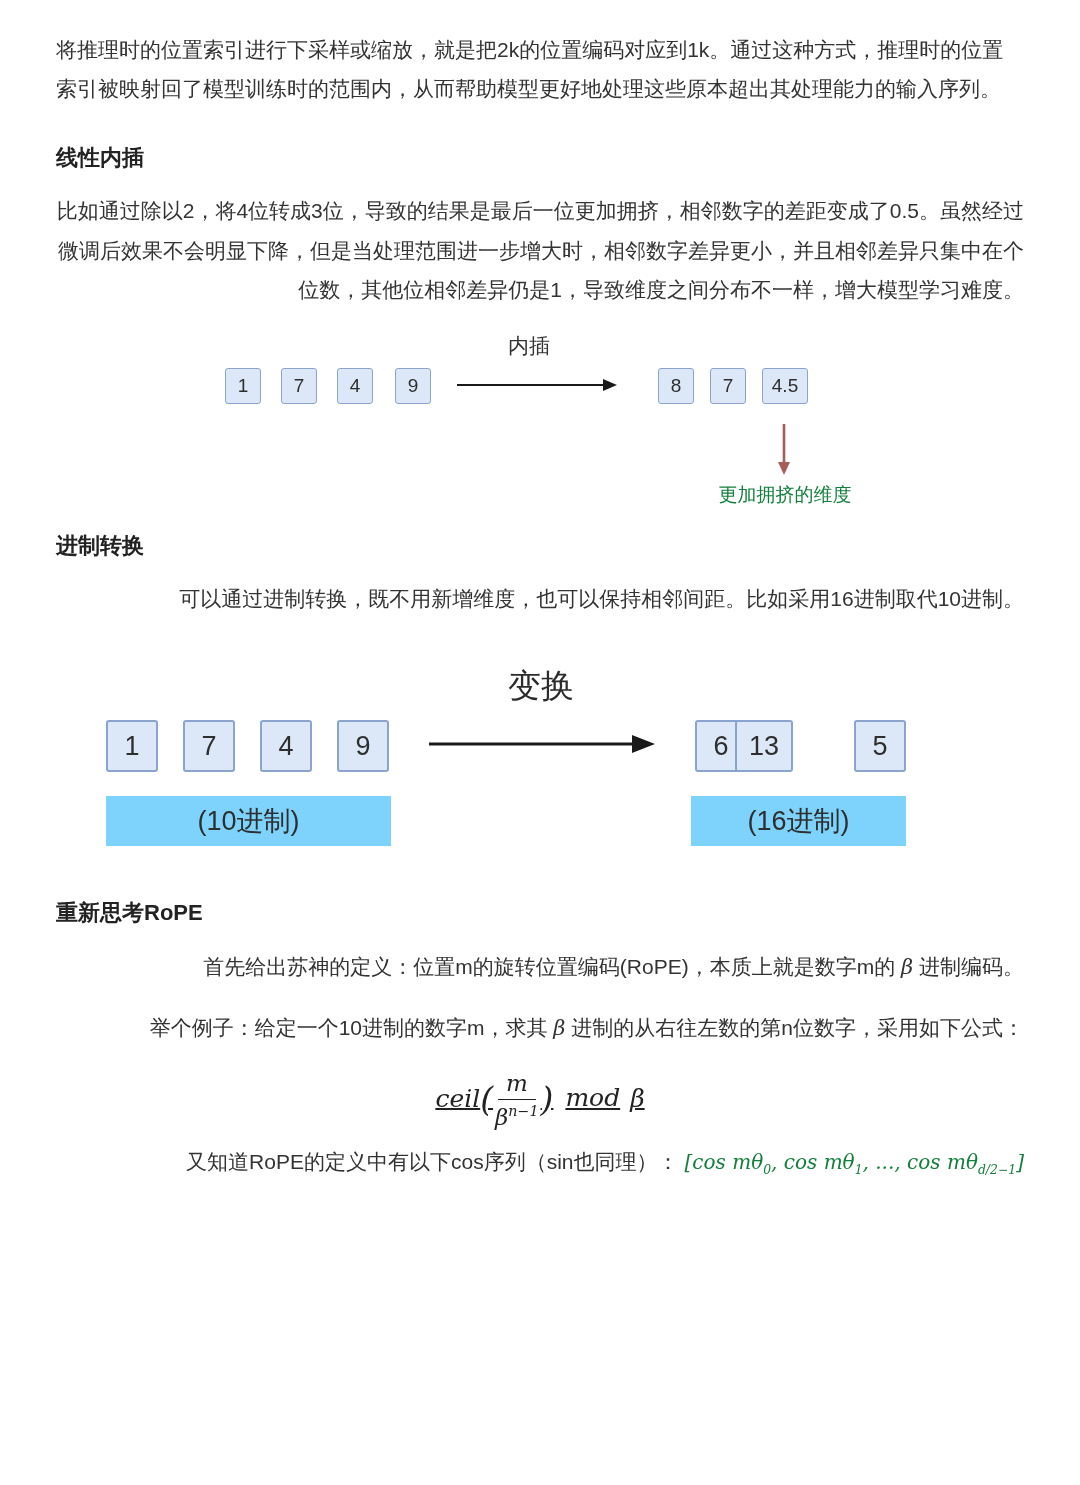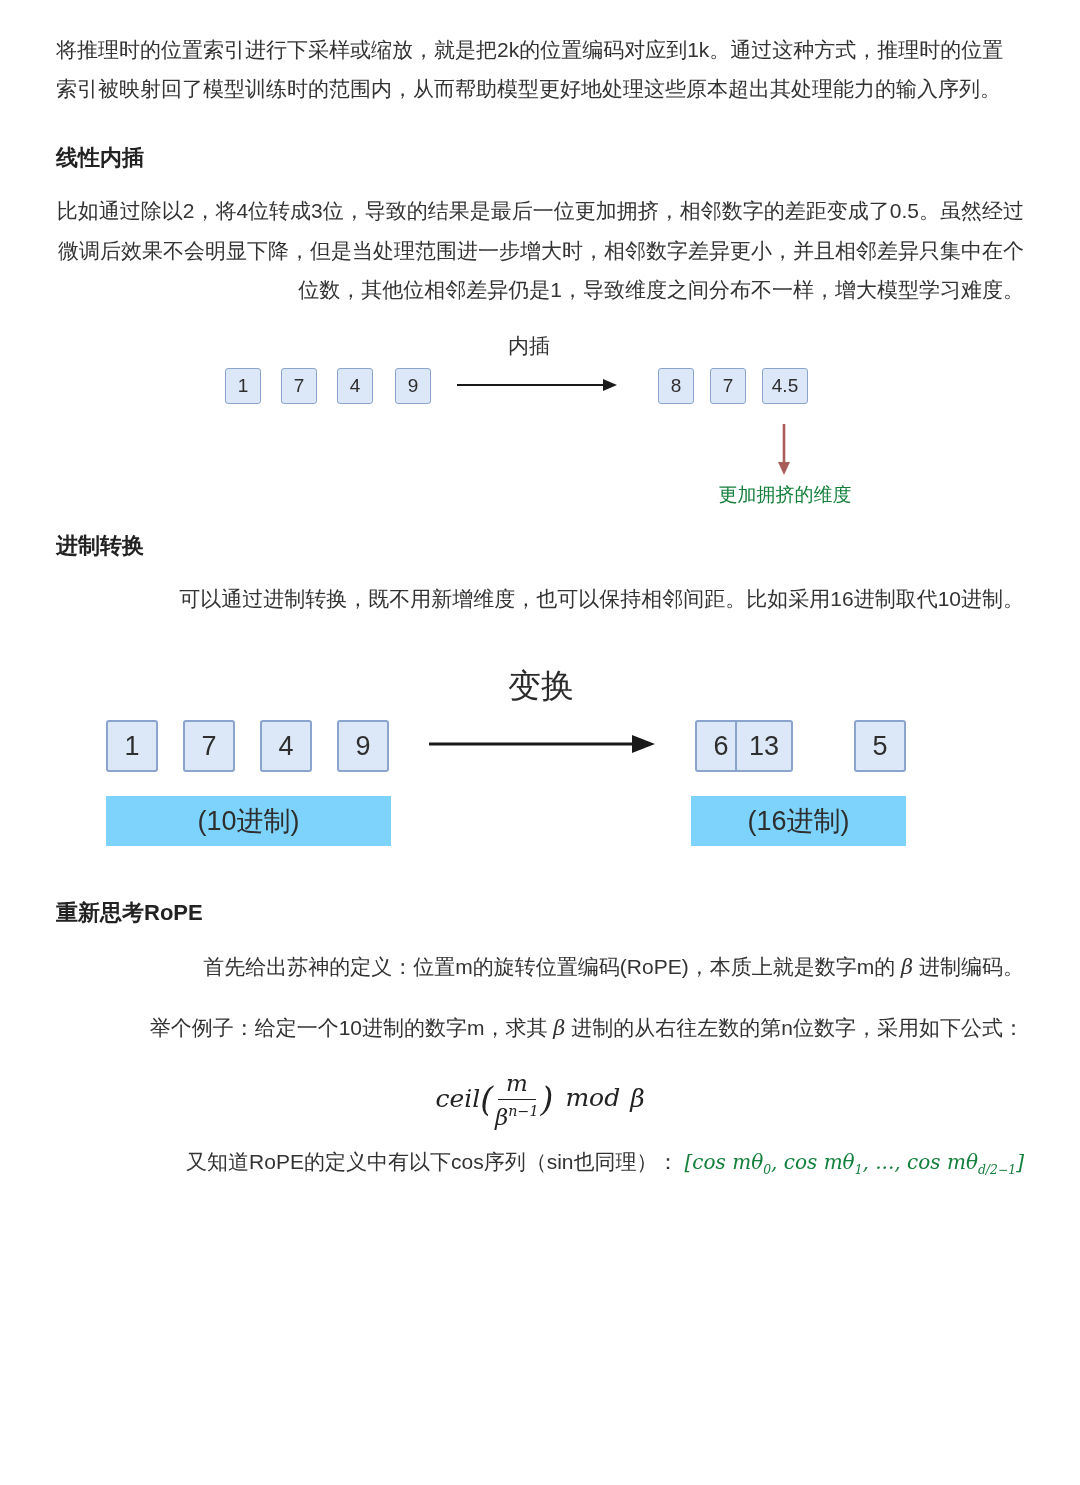--- a/index.html
+++ b/index.html
@@ -75,20 +75,21 @@
   .annot { position: absolute; font-size: 19px; color: #15803d; text-align: center; }
 
   .math { font-family: "DejaVu Serif", "Liberation Serif", serif; font-style: italic; }
 
   .formula {
     margin-top: 4px;
     text-align: center;
     font-size: 25px;
     color: #222222;
     line-height: 1.1;
+    text-decoration: underline;
   }
   .frac {
     display: inline-flex;
     flex-direction: column;
     align-items: center;
     vertical-align: middle;
     margin: 0 2px;
     font-size: 23px;
     line-height: 1.15;
   }

